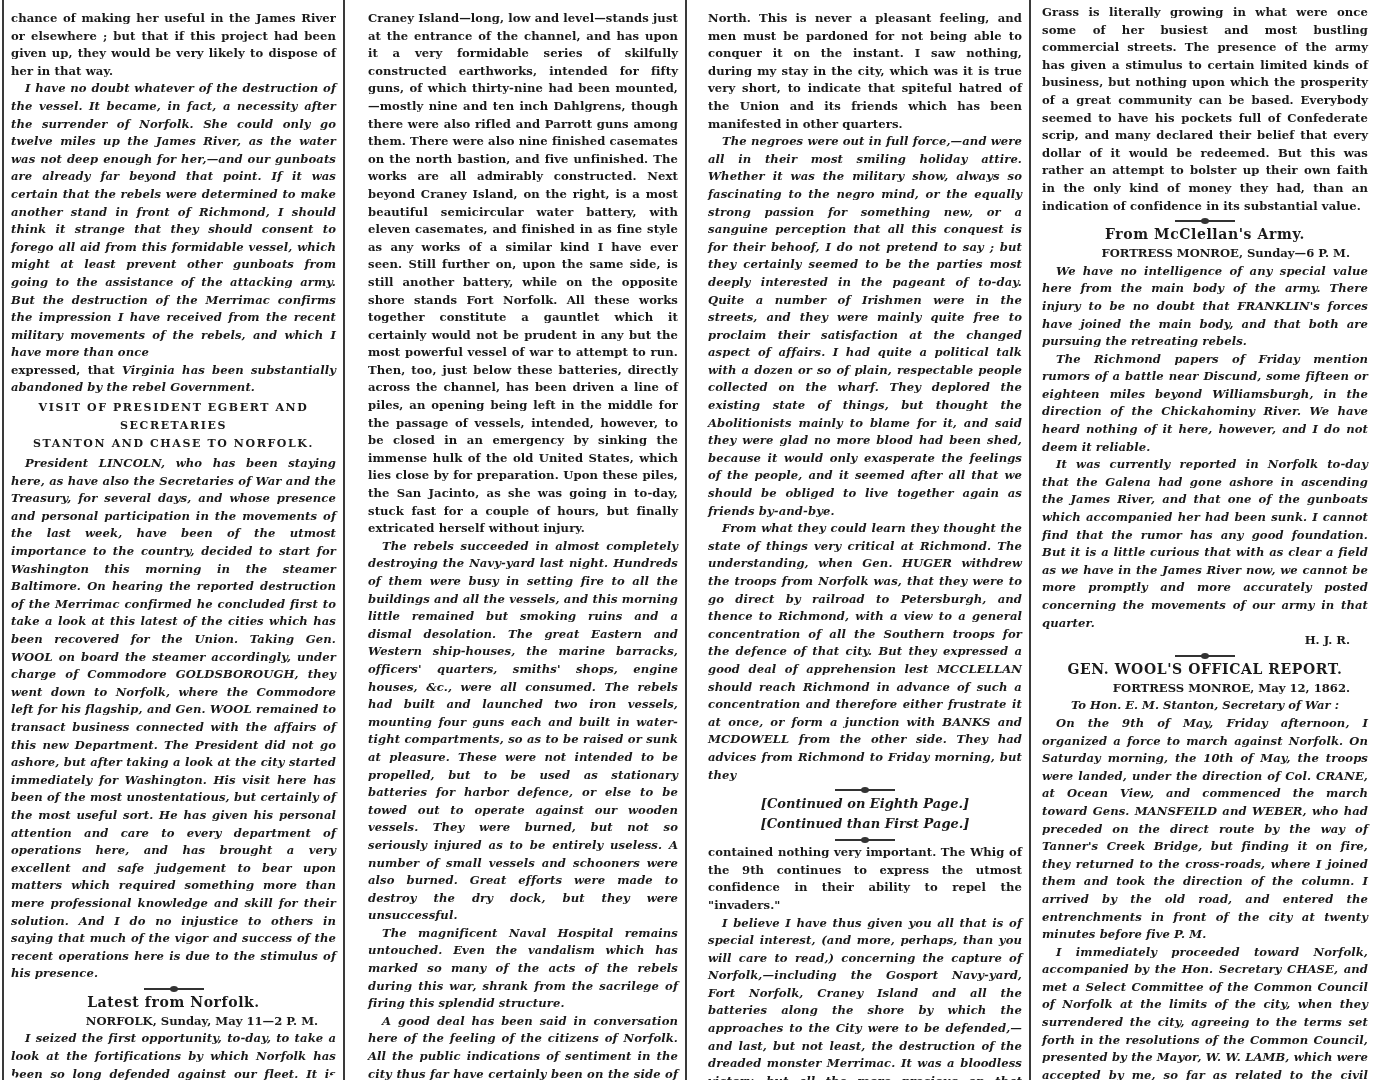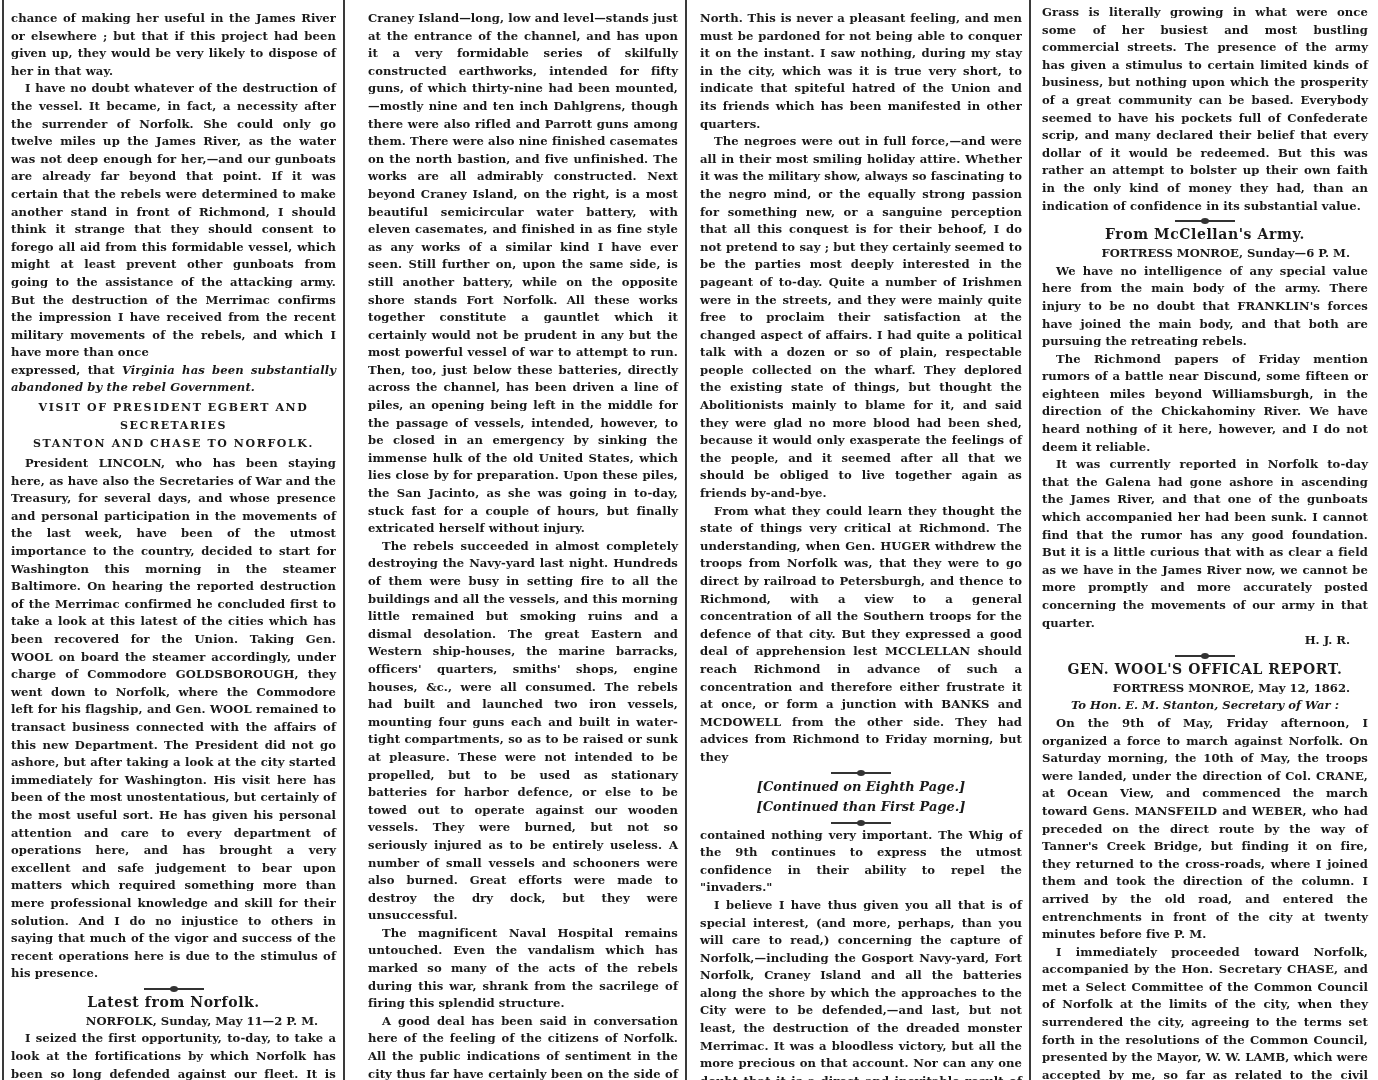--- a/index.html
+++ b/index.html
@@ -1,31 +1,31 @@
 <!DOCTYPE html>
 <html><head>
 <meta charset="utf-8">
 <style>
   html, body { margin: 0; padding: 0; background: #ffffff; }
   body { width: 1378px; height: 1080px; overflow: hidden; position: relative;
          font-family: "DejaVu Serif", "Liberation Serif", serif; color: #1a1a1a; }
   .page { position: absolute; left: 0; top: 0; width: 1378px; height: 1080px; }
   .col { position: absolute; top: 0; height: 1080px; box-sizing: border-box; overflow: hidden; }
-  .col1 { left: 0; width: 344px; padding: 10px 8px 0 11px; }
+  .col1 { left: 0; width: 344px; padding: 10px 8px 0 11px; border-radius: 27px; }
   .col2 { left: 344px; width: 342px; padding: 10px 8px 0 24px; }
-  .col3 { left: 686px; width: 344px; padding: 10px 8px 0 14px; }
+  .col3 { left: 686px; width: 344px; padding: 10px 8px 0 22px; }
   .col4 { left: 1030px; width: 348px; padding: 4px 10px 0 12px; }
   .rule { position: absolute; top: 0; width: 2px; background: #3a3a3a; }
   .r0 { left: 2px; height: 1080px; }
   .r1 { left: 343px; height: 1080px; }
   .r2 { left: 685px; height: 1080px; }
   .r3 { left: 1029px; height: 1080px; }
   p { margin: 0; font-size: 11.6px; line-height: 17.6px; text-align: justify; font-weight: bold;
       letter-spacing: 0.1px; hyphens: none; }
-  p.ind { text-indent: 14px; }
+  p.ind { text-indent: 14px; font-style: italic; }
   .hed { text-align: center; font-weight: bold; font-size: 12px; line-height: 18px; letter-spacing: 1px; margin: 2px 0; }
   .hed.big { font-size: 14px; letter-spacing: 0.6px; font-weight: bold; }
   .hed.caps { font-size: 11px; letter-spacing: 1.6px; }
   .dateline { text-align: right; font-weight: bold; font-size: 11.6px; line-height: 17.6px; padding-right: 18px; }
   .sig { display: flex; justify-content: flex-end; font-weight: bold; font-size: 11.6px; line-height: 17.6px; padding-right: 18px; }
   .div { width: 60px; height: 2px; background: #333; margin: 5px auto 3px; position: relative; }
   .div::after { content: ""; position: absolute; left: 26px; top: -2px; width: 8px; height: 6px; background: #333; border-radius: 50%; }
   .cont { text-align: center; font-style: italic; font-weight: bold; font-size: 13px; line-height: 20px; }
   .salute { font-style: italic; font-weight: bold; font-size: 11.6px; line-height: 17.6px; text-align: center; }
   em { font-style: italic; }

